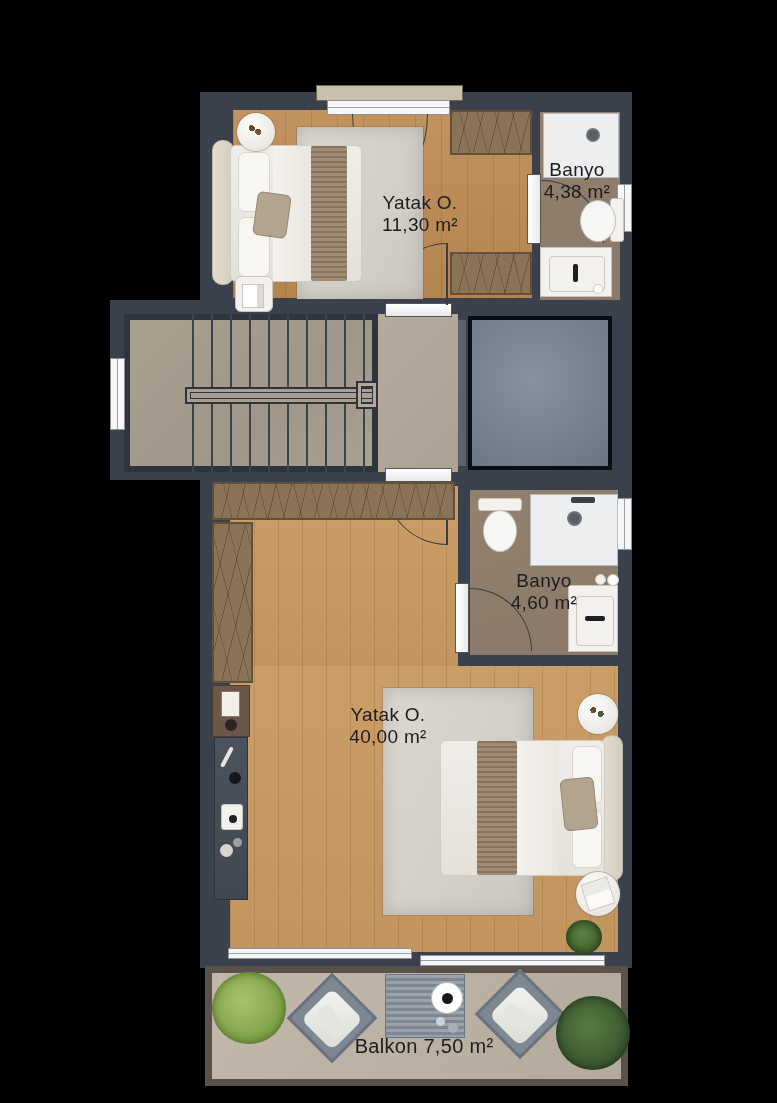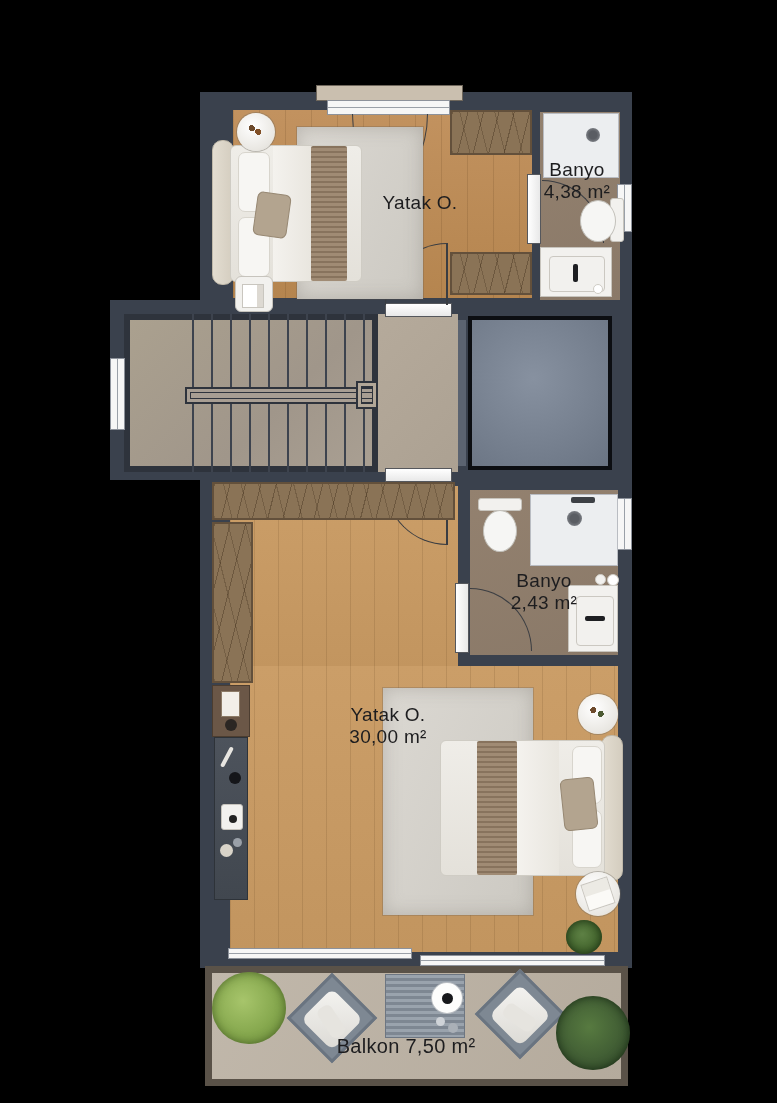--- a/index.html
+++ b/index.html
@@ -206,30 +206,31 @@
     <div class="abs" style="left:62px;top:48px;width:10px;height:10px;border-radius:50%;background:#aab0b7;"></div>
   </div>
   <div class="abs chair" style="left:488px;top:982px;width:64px;height:64px;">
     <div class="cushion abs" style="left:8px;top:8px;width:44px;height:44px;"></div>
     <div class="abs" style="left:14px;top:24px;width:34px;height:16px;background:#e6e4df;border-radius:6px;transform:rotate(-10deg);"></div>
   </div>
   <div class="abs plantD" style="left:556px;top:996px;width:74px;height:74px;"></div>
 
   <div class="abs label" style="left:340px;top:192px;width:160px;">
     <div>Yatak O.</div>
+    <div>11,30 m²</div>
   </div>
   <div class="abs label" style="left:517px;top:159px;width:120px;">
     <div>Banyo</div>
     <div>4,38 m²</div>
   </div>
   <div class="abs label" style="left:484px;top:570px;width:120px;">
     <div>Banyo</div>
-    <div>2,43 m²</div>
+    <div>4,60 m²</div>
   </div>
   <div class="abs label" style="left:308px;top:704px;width:160px;">
     <div>Yatak O.</div>
-    <div>30,00 m²</div>
-  </div>
-  <div class="abs label" style="left:286px;top:1035px;width:240px;font-size:20px;">
+    <div>40,00 m²</div>
+  </div>
+  <div class="abs label" style="left:304px;top:1035px;width:240px;font-size:20px;">
     <div>Balkon 7,50 m²</div>
   </div>
 
 </div>
 
 </body></html>

